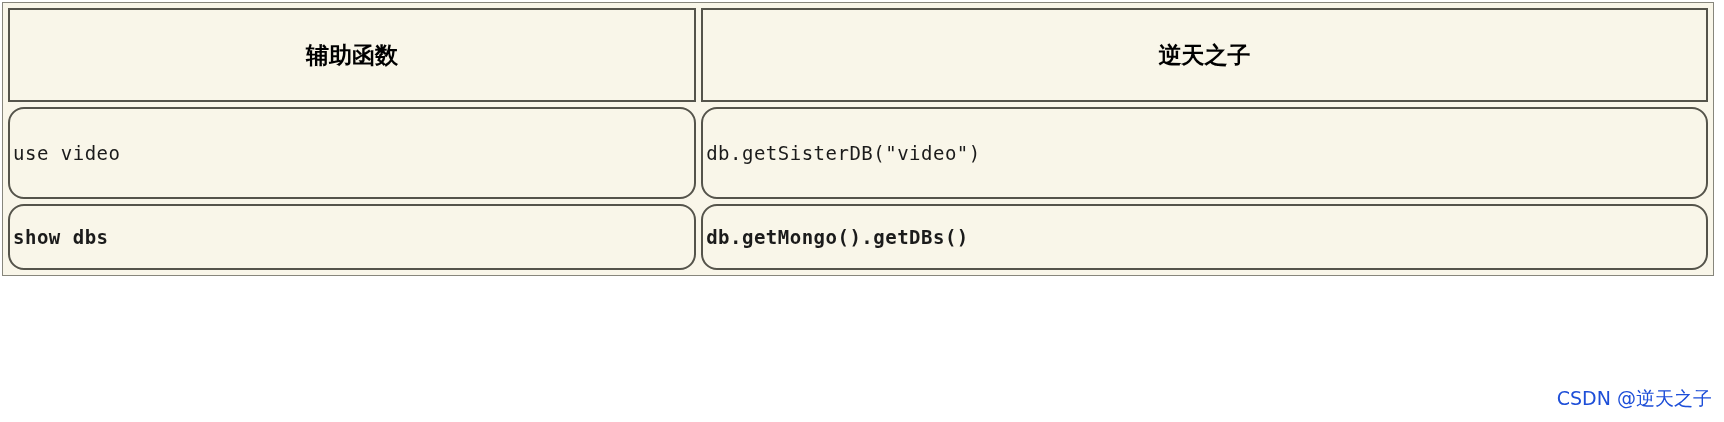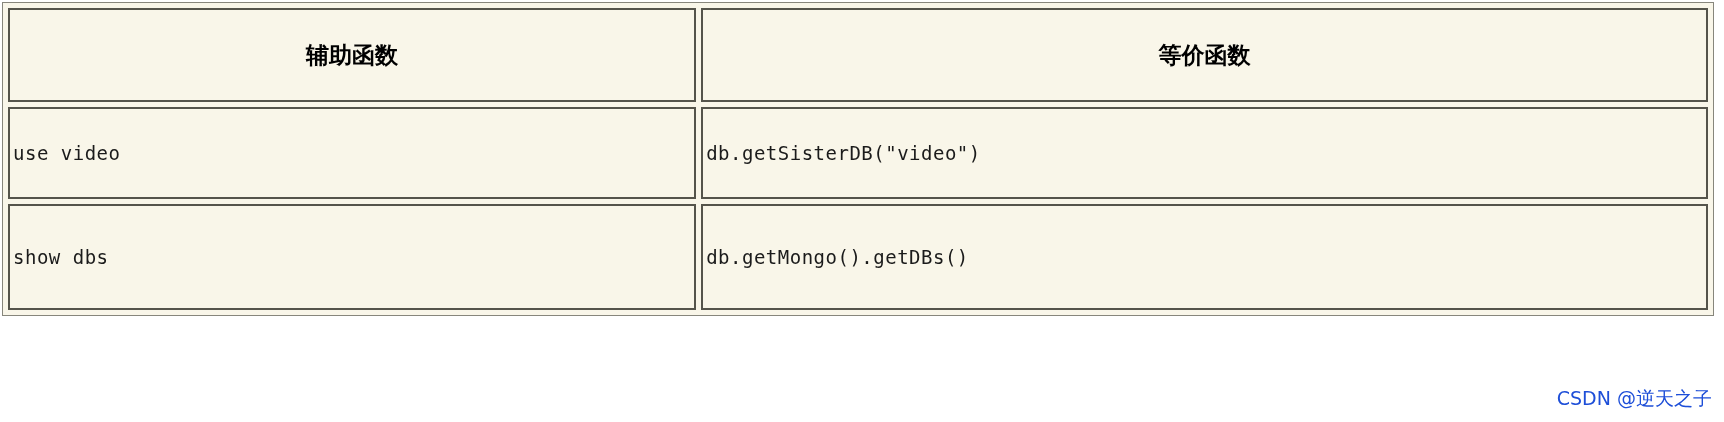--- a/index.html
+++ b/index.html
@@ -39,24 +39,25 @@
     padding:8px;
   }
   td{
     font-family:"DejaVu Sans Mono","Liberation Mono",monospace;
     font-size:19px;
     color:#1b1b1b;
     text-align:left;
     vertical-align:middle;
     padding:0 0 0 3px;
     letter-spacing:0.5px;
+    border-radius:16px;
   }
   tr.h-head{height:94px;}
   tr.h-r1{height:92px;}
-  tr.h-r2{height:106px;}
+  tr.h-r2{height:66px;font-weight:bold;}
   tr.h-r3{height:114px;}
   .watermark{
     position:absolute;
     right:12px;
     bottom:10px;
     font-size:19px;
     color:#1d4ed8;
     font-family:"DejaVu Sans","Liberation Sans",sans-serif;
     white-space:nowrap;
   }
@@ -67,21 +68,21 @@
 <div class="page">
 
   <table class="cmp">
     <colgroup>
       <col class="c1">
       <col class="c2">
     </colgroup>
     <thead>
       <tr class="h-head">
         <th>辅助函数</th>
-        <th>等价函数</th>
+        <th>逆天之子</th>
       </tr>
     </thead>
     <tbody>
       <tr class="h-r1">
         <td>use video</td>
         <td>db.getSisterDB("video")</td>
       </tr>
       <tr class="h-r2">
         <td>show dbs</td>
         <td>db.getMongo().getDBs()</td>

